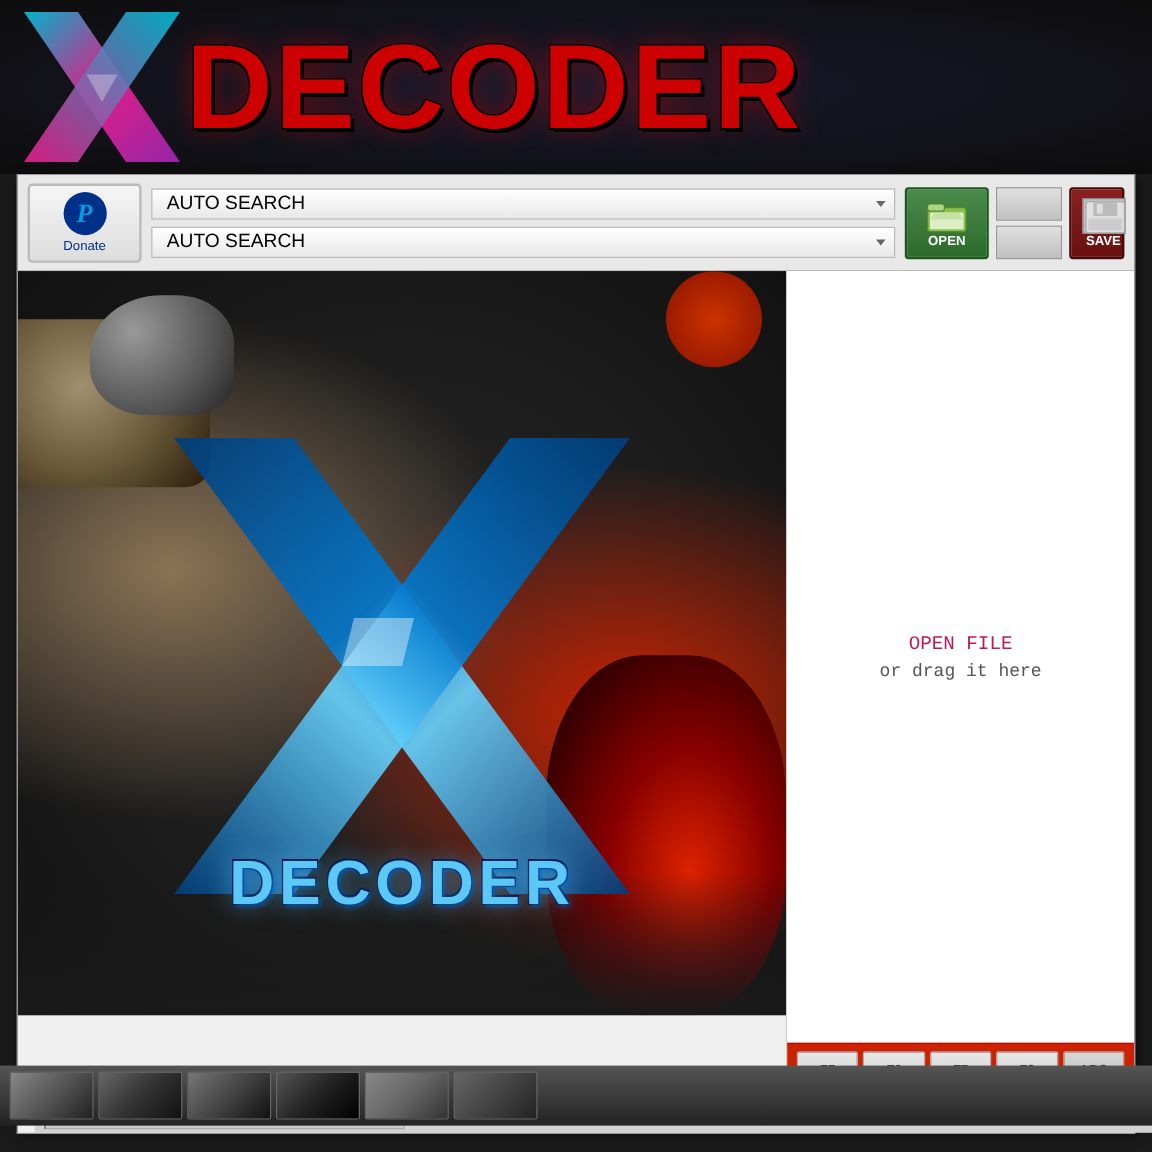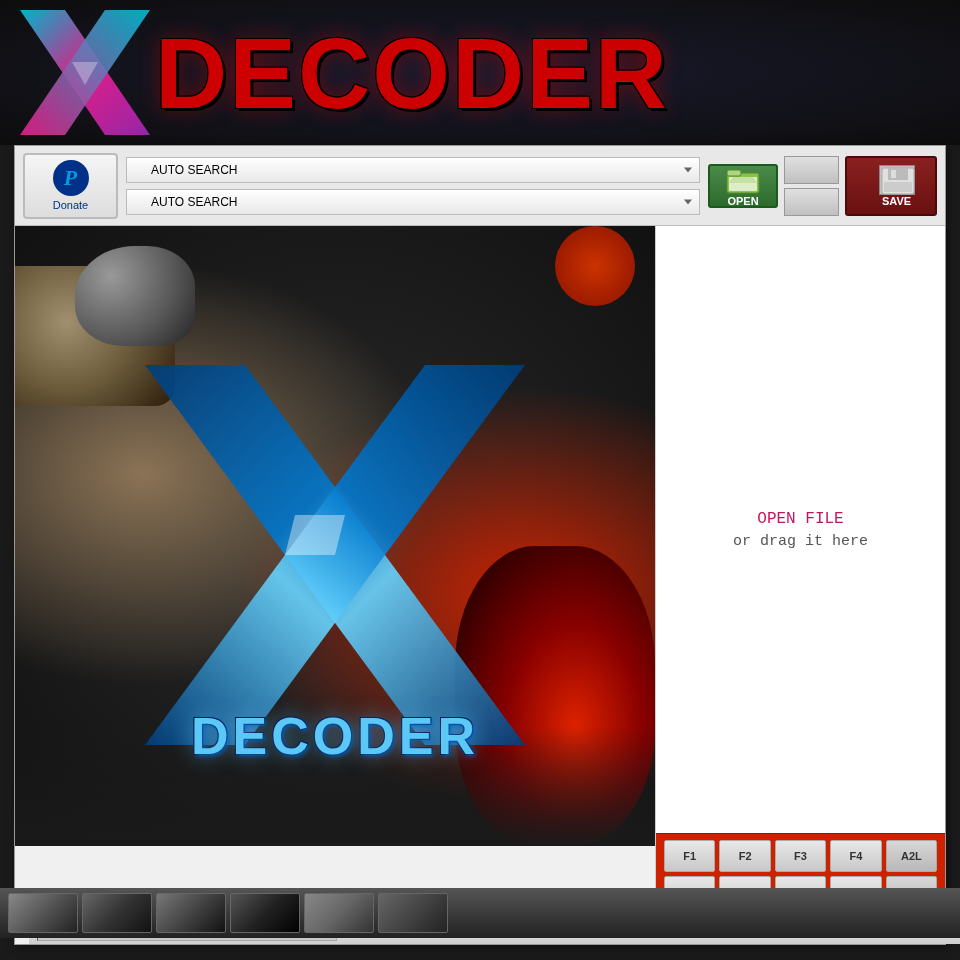--- a/index.html
+++ b/index.html
@@ -167,22 +167,22 @@
       flex-direction: column;
       gap: 6px;
       flex: 1;
     }
 
     .dropdown-select {
       width: 100%;
       height: 26px;
       background: linear-gradient(to bottom, #fff, #e8e8e8);
       border: 1px solid #bbb;
-      padding: 0 24px;
-      font-size: 12px;
+      padding: 0 12px;
+      font-size: 16px;
       cursor: pointer;
       appearance: none;
       -webkit-appearance: none;
       position: relative;
     }
 
     .dropdown-wrapper {
       position: relative;
     }
 
@@ -200,21 +200,21 @@
     }
 
     #right-toolbar {
       display: flex;
       align-items: center;
       gap: 6px;
       flex-shrink: 0;
     }
 
     .tool-btn {
-      height: 44px;
+      height: 60px;
       border: 1px solid #aaa;
       cursor: pointer;
       display: flex;
       flex-direction: column;
       align-items: center;
       justify-content: center;
       background: linear-gradient(to bottom, #e8e8e8, #d0d0d0);
     }
 
     #open-btn {
@@ -243,21 +243,21 @@
 
     .gray-btn {
       width: 55px;
       height: 28px;
       background: linear-gradient(to bottom, #e0e0e0, #c0c0c0);
       border: 1px solid #999;
       cursor: pointer;
     }
 
     #save-btn {
-      width: 92px;
+      width: 46px;
       height: 60px;
       background: linear-gradient(to bottom, #8a2020, #6a1010);
       border: 2px solid #4a0a0a;
       border-radius: 3px;
       display: flex;
       flex-direction: column;
       align-items: center;
       justify-content: center;
       cursor: pointer;
       padding-left: 11px;
@@ -601,27 +601,20 @@
 
     <div id="right-panel">
 
       <div id="file-drop-area">
         <div class="open-file-text">OPEN FILE</div>
         <div class="drag-text">or drag it here</div>
       </div>
 
       <div id="function-keys">
         <div class="fkey-row">
-          <div class="fkey">F1</div>
-          <div class="fkey">F2</div>
-          <div class="fkey">F3</div>
-          <div class="fkey">F4</div>
-          <div class="fkey fkey-a2l">A2L</div>
-        </div>
-        <div class="fkey-row">
           <div class="fkey">F5</div>
           <div class="fkey">F6</div>
           <div class="fkey">F7</div>
           <div class="fkey">F8</div>
           <div class="fkey fkey-abc">ABC</div>
         </div>
       </div>
 
     </div>
   </div>

